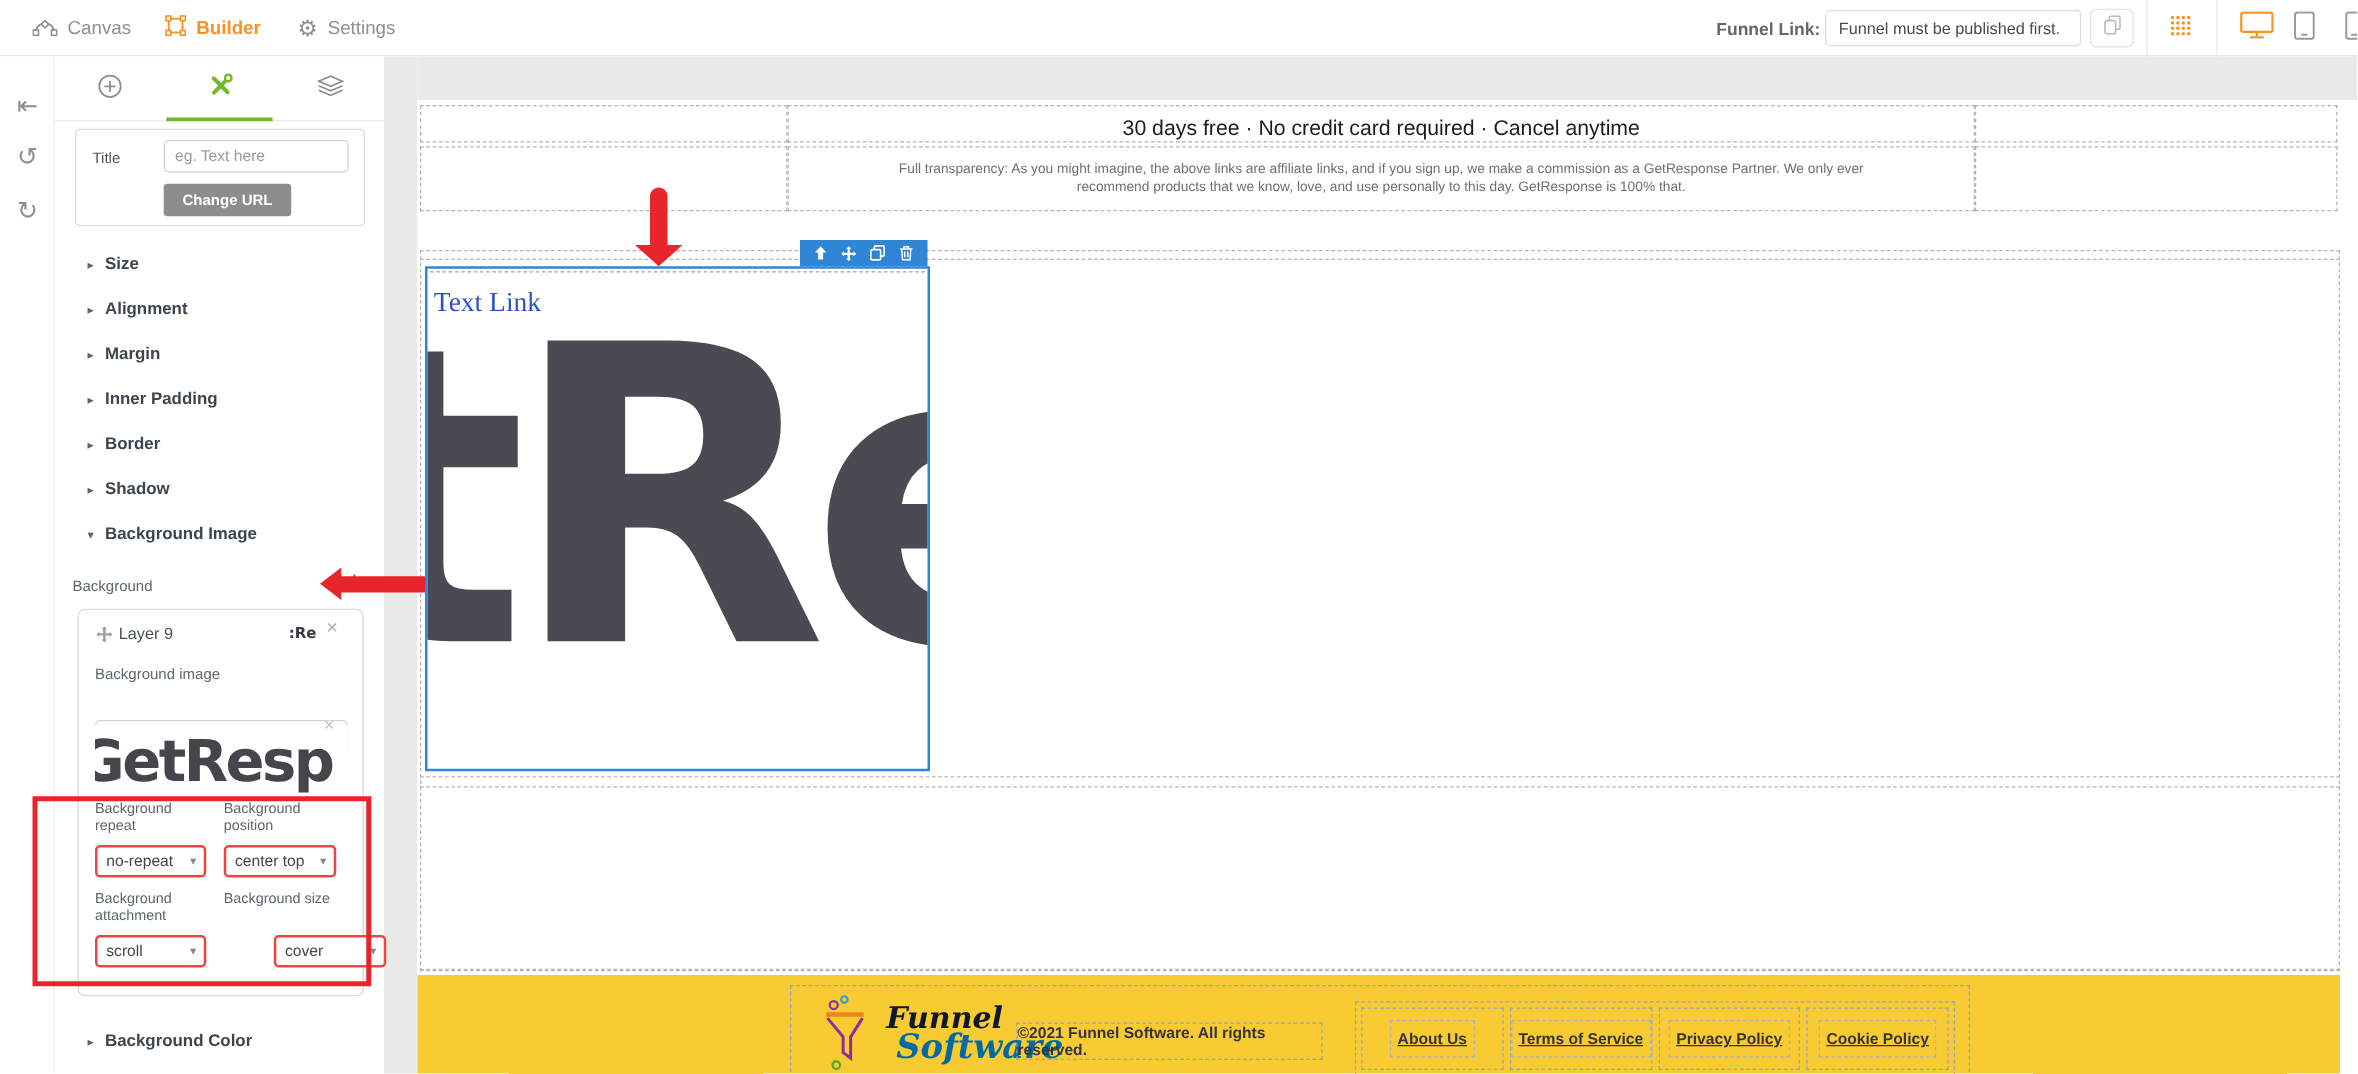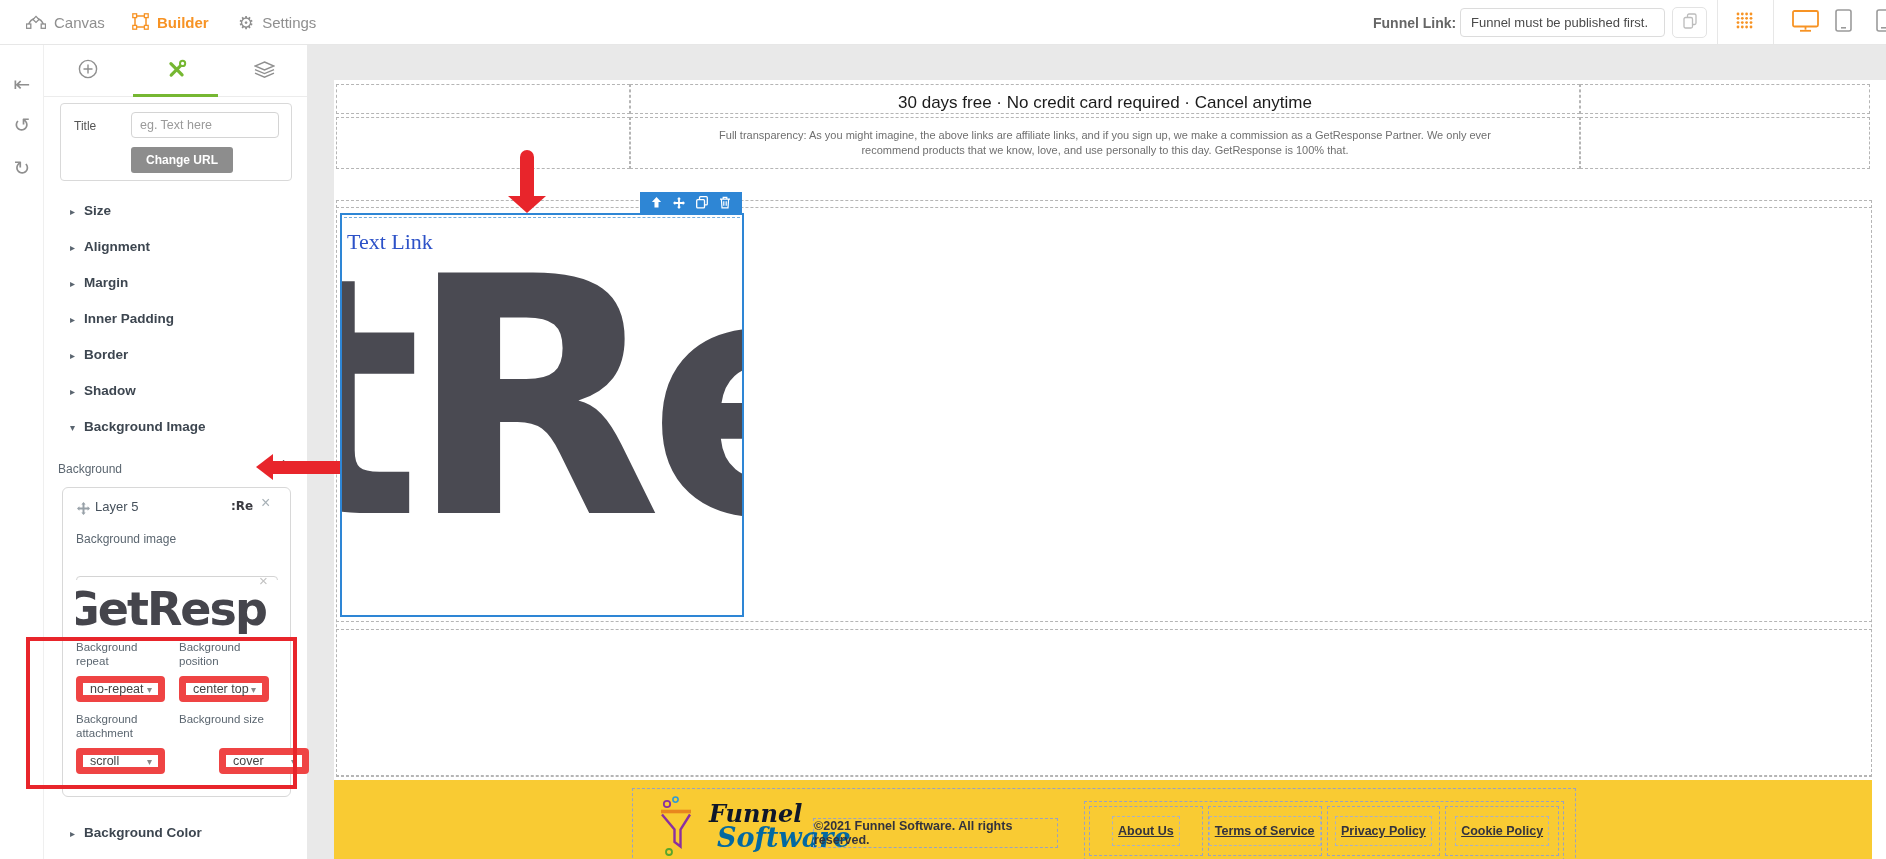--- a/index.html
+++ b/index.html
@@ -61,21 +61,21 @@
   .layer-close { position:absolute; left:198px; top:6px; font-size:16px; color:#a7b0b6; cursor:pointer; }
   .bgimg-label { position:absolute; left:13px; top:44px; font-size:12px; color:#5b6670; }
   .images-btn { position:absolute; left:13px; top:60px; width:202px; height:25px; border:1px solid #d4d4d4;
                 border-radius:4px; background:#fff; font-size:12.5px; color:#8f8f8f; cursor:pointer;
                 font-family:"Liberation Sans",sans-serif;margin-top:28px; }
   .preview { position:absolute; left:13px; top:92px; width:202px; height:54px; overflow:hidden; background:#fff; }
   .preview-text { position:absolute; left:-14px; top:2px; font:bold 46px/54px "DejaVu Sans",sans-serif;
                   letter-spacing:-2px; color:#45454c; white-space:nowrap; }
   .preview-close { position:absolute; left:196px; top:84px; font-size:15px; color:#c2c2c2; cursor:pointer; z-index:2; }
   .fld-label { position:absolute; width:92px; font-size:11.5px; line-height:14px; color:#5b6670; }
-  .sel { position:absolute; width:89px; height:26px; border:7px solid #ef4444; border-radius:4px; background:#fff;
+  .sel { position:absolute; width:89px; height:26px; border:2px solid #ef4444; border-radius:4px; background:#fff;
          font-size:12.5px; color:#444; display:flex; align-items:center; padding:0 7px; cursor:pointer; }
   .sel .arrow { position:absolute; right:6px; color:#888; font-size:10px; }
 
   
   .red-rect { position:absolute; left:26px; top:637px; width:271px; height:152px; border:4px solid #e8252b; z-index:60; }
   .side-arrow { position:absolute; left:212px; top:409px; width:85px; height:27px; z-index:61; }
   .side-arrow .head { position:absolute; left:0; top:0; width:0; height:0;
         border-top:13px solid transparent; border-bottom:13px solid transparent; border-right:17px solid #e8252b; }
   .side-arrow .shaft { position:absolute; left:16px; top:7px; width:68px; height:13px; background:#e8252b; }
   .canvas-arrow { position:absolute; left:508px; top:150px; width:38px; height:63px; z-index:40; }
@@ -297,21 +297,21 @@
 
     <div class="bg-header-label">Background</div>
     <div class="bg-add">+</div>
 
     <div class="layer-card">
       <span style="position:absolute;left:14px;top:13px;">
         <svg width="13" height="13" viewBox="0 0 12 12" fill="#98a1a8">
             <path d="M6 0l2 2.2H6.9v2.9h2.9V4l2.2 2-2.2 2V6.9H6.9v2.9H8L6 12 4 9.8h1.1V6.9H2.2V8L0 6l2.2-2v1.1h2.9V2.2H4Z"></path>
           </svg>
       </span>
-      <div class="layer-name">Layer 5</div>
+      <div class="layer-name">Layer 9</div>
       <div class="layer-thumb">:Re</div>
       <div class="layer-close">×</div>
 
       <div class="bgimg-label">Background image</div>
       <button class="images-btn">Images</button>
 
       <div class="preview-close">×</div>
       <div class="preview">
         <span class="preview-text">GetResp</span>
       </div>

